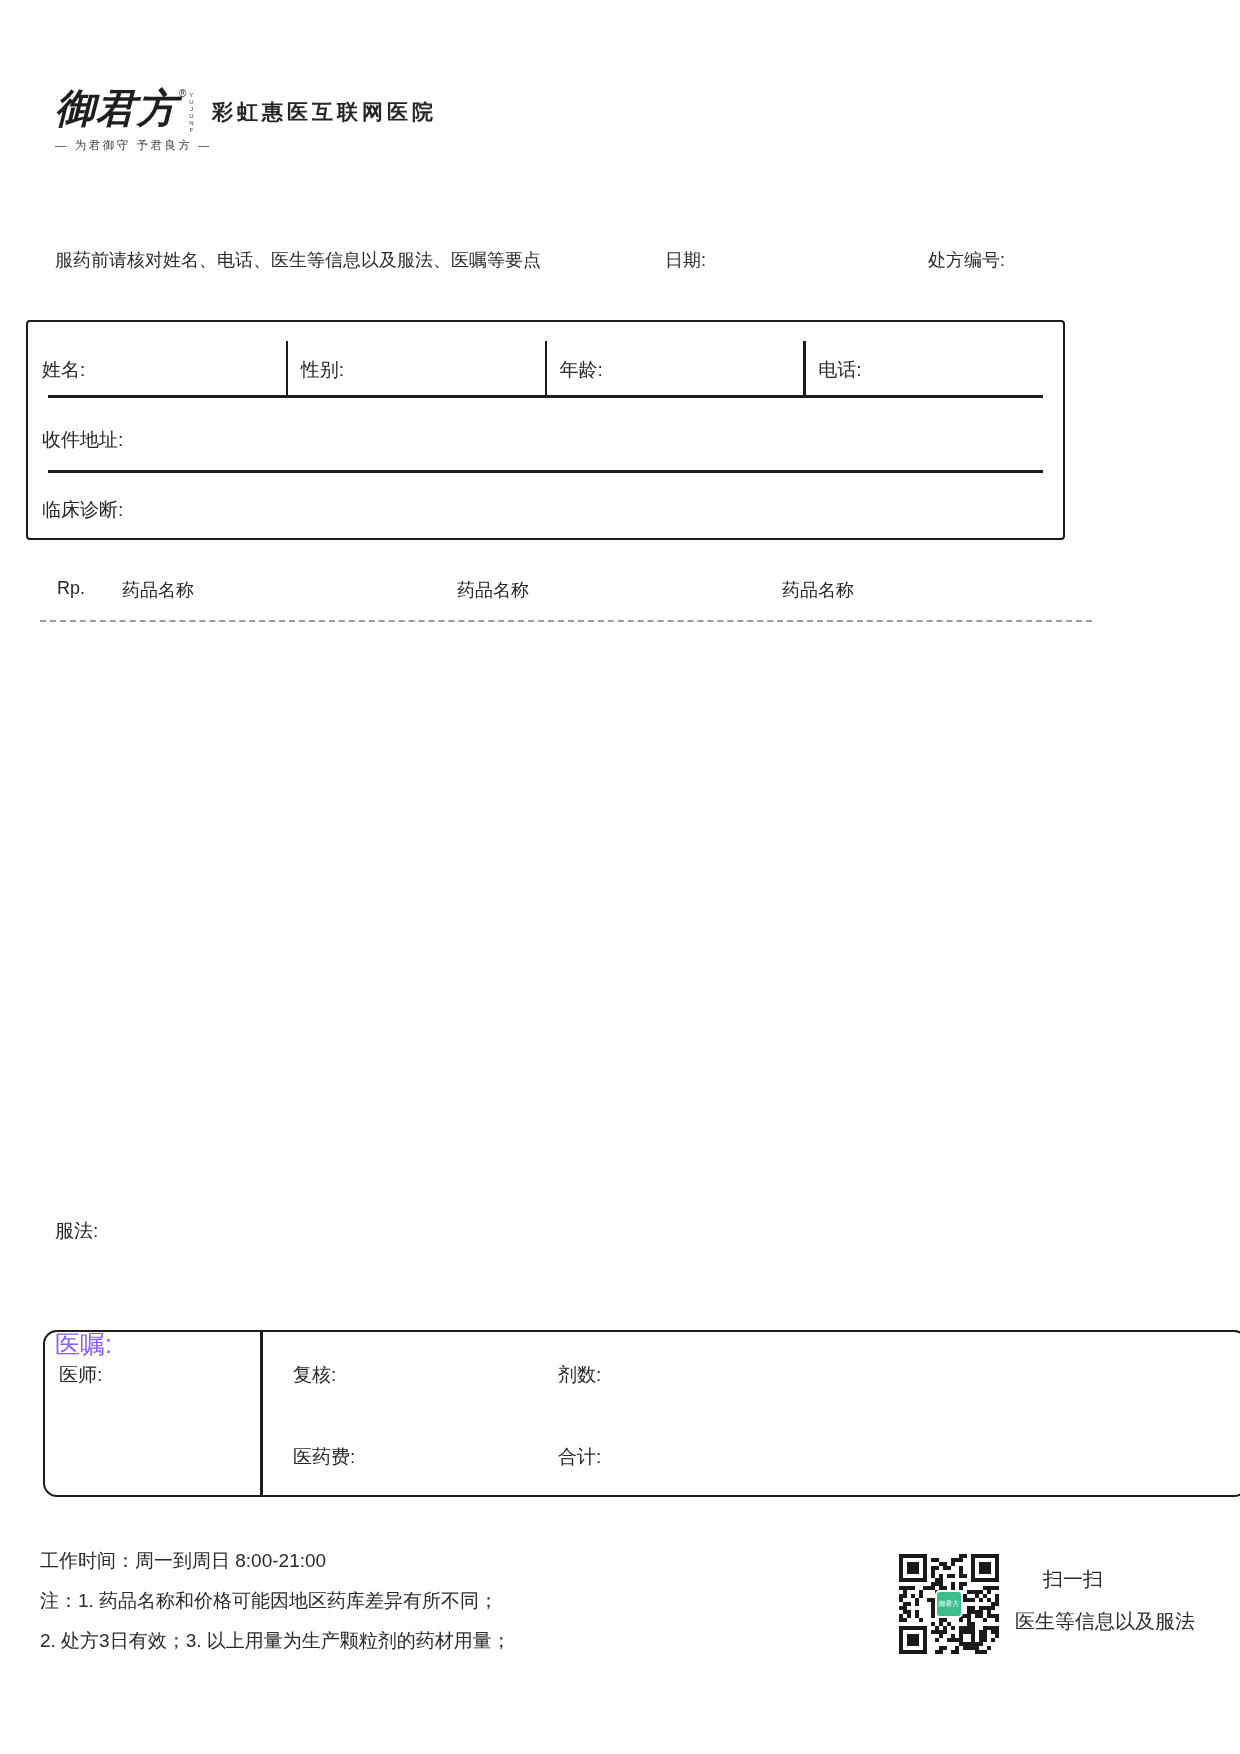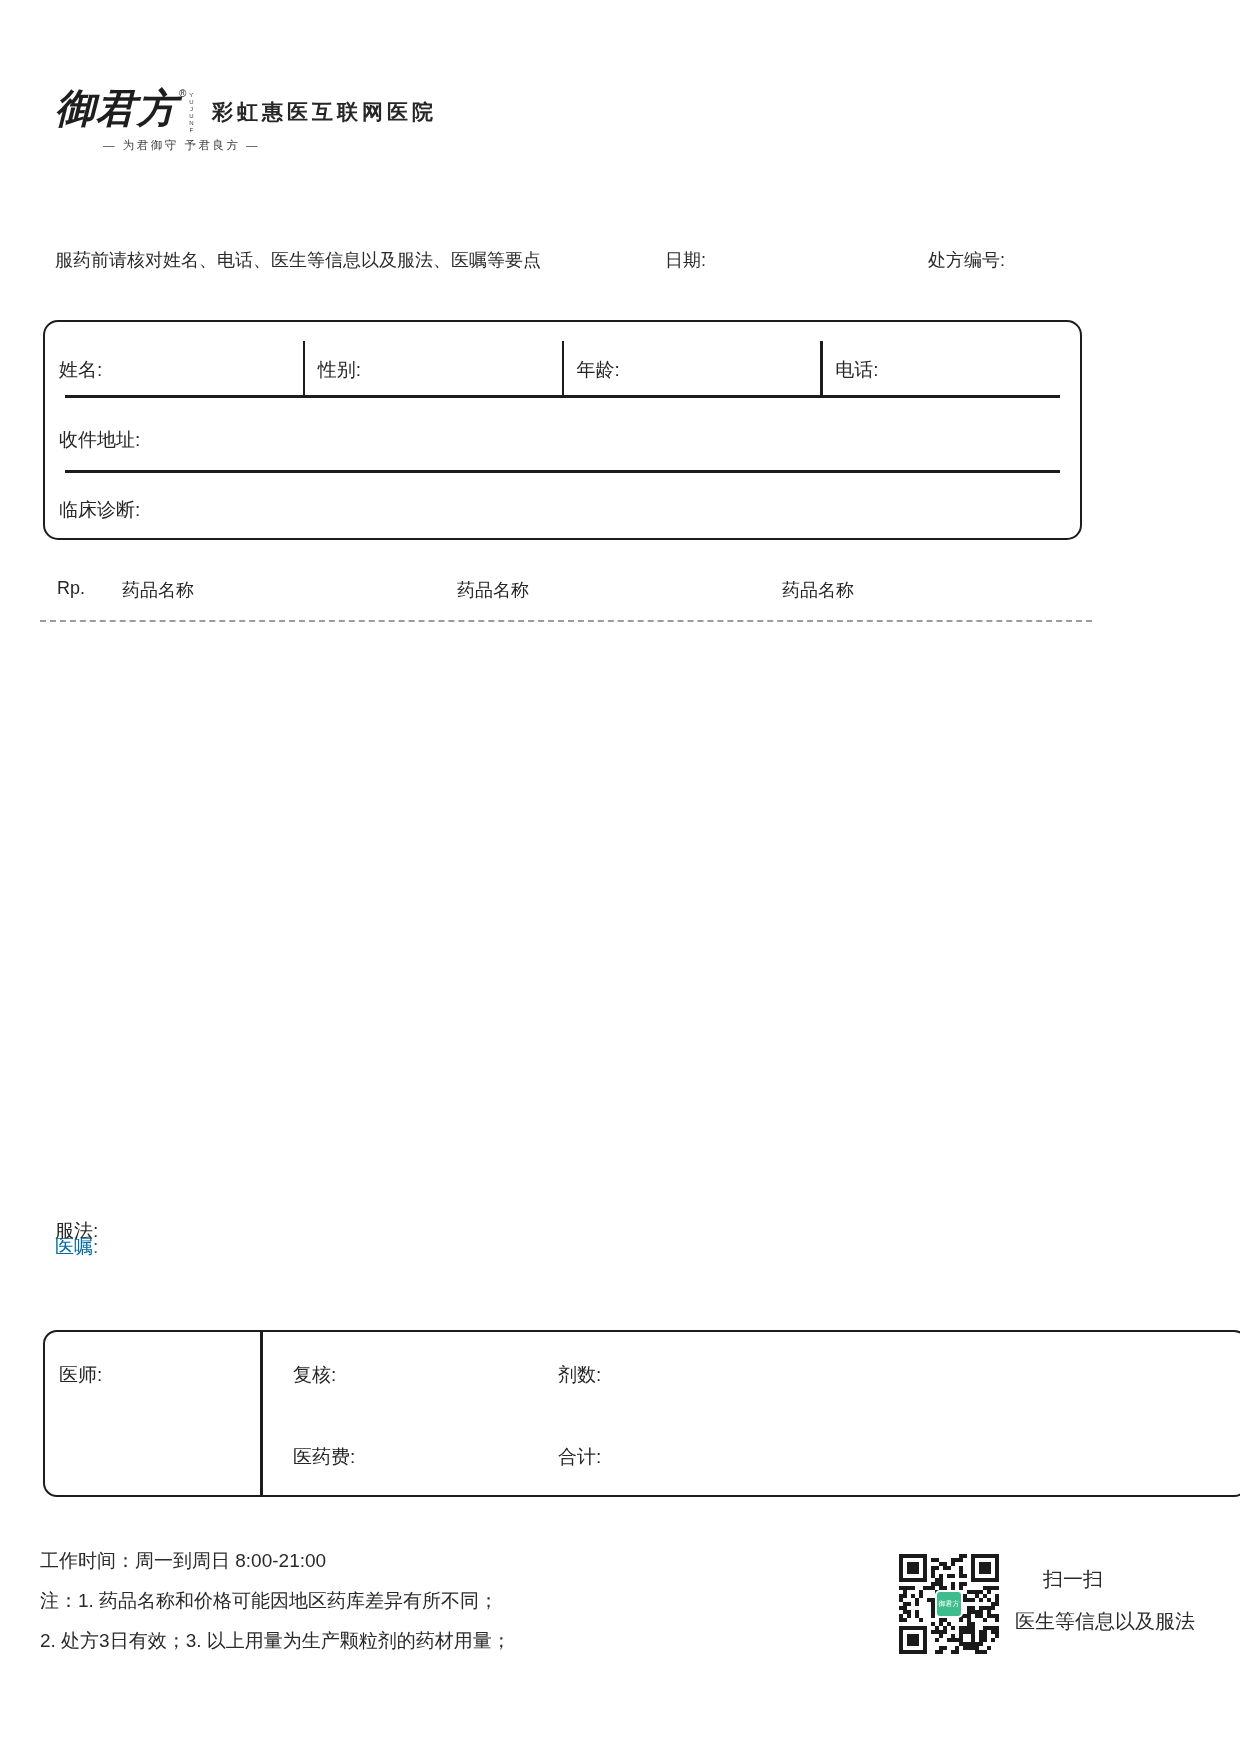--- a/index.html
+++ b/index.html
@@ -19,34 +19,34 @@
     font-weight:bold;font-style:italic;
     font-size:40px;line-height:1.1;color:#1e1e1e;letter-spacing:1px;
   }
   .reg-mark{font-size:10px;color:#1e1e1e;margin-left:1px;margin-top:2px;}
   .vertical-brand{
     writing-mode:vertical-rl;text-orientation:upright;
     font-size:6px;letter-spacing:1px;color:#3a3a3a;margin-left:2px;margin-top:6px;
     height:40px;overflow:hidden;
   }
   .logo-tagline{
-    margin-top:6px;font-size:11.5px;letter-spacing:2.5px;color:#3c3c3c;white-space:nowrap;margin-left:48px;
+    margin-top:6px;font-size:11.5px;letter-spacing:2.5px;color:#3c3c3c;white-space:nowrap;
   }
   .hospital-title{
     position:absolute;left:212px;top:98px;
     font-size:21px;font-weight:bold;letter-spacing:4px;color:#262626;
   }
   
   .notice-text{position:absolute;left:55px;top:248px;font-size:18px;color:#2a2a2a;}
   .date-label{position:absolute;left:665px;top:248px;font-size:18px;color:#2a2a2a;}
   .rx-number-label{position:absolute;left:928px;top:248px;font-size:18px;color:#2a2a2a;}
   
   .patient-box{
-    position:absolute;left:43px;top:320px;width:1039px;height:220px;
-    border:2.5px solid #1c1c1c;border-radius:15px;box-sizing:border-box;
+    position:absolute;left:26px;top:320px;width:1039px;height:220px;
+    border:2.5px solid #1c1c1c;border-radius:4px;box-sizing:border-box;
   }
   .pf-row{position:absolute;left:0;top:0;width:100%;height:75px;display:flex;}
   .pf-cell{flex:1 1 25%;position:relative;box-sizing:border-box;}
   .pf-cell .vdiv{
     position:absolute;left:-1px;bottom:0;width:2.5px;height:56px;background:#1c1c1c;
   }
   .pf-label{position:absolute;left:14px;bottom:14px;font-size:19px;color:#262626;}
   .hline{position:absolute;left:20px;right:20px;height:2.5px;background:#1c1c1c;}
   .hline.l1{top:73px;}
   .hline.l2{top:148px;}
@@ -57,21 +57,21 @@
   .drug-col{position:absolute;top:578px;font-size:18px;color:#262626;}
   .drug-col.c1{left:122px;}
   .drug-col.c2{left:457px;}
   .drug-col.c3{left:782px;}
   .dashed-sep{
     position:absolute;left:40px;top:620px;width:1052px;height:0;
     border-top:2px dashed #9c9c9c;
   }
   
   .usage-label{position:absolute;left:55px;top:1218px;font-size:19px;color:#262626;}
-  .advice-label{position:absolute;left:55px;top:1234px;font-size:19px;color:#0369a1;}
+  .advice-label{position:absolute;left:55px;top:1328px;font-size:25px;color:#8b5cf6;}
   
   .sign-box{
     position:absolute;left:43px;top:1330px;width:1205px;height:167px;
     border:2.5px solid #1c1c1c;border-radius:14px;box-sizing:border-box;
   }
   .sign-divider{position:absolute;left:215px;top:0;bottom:0;width:2.5px;background:#1c1c1c;}
   .doctor-label{position:absolute;left:14px;top:30px;font-size:19px;color:#262626;}
   .review-label{position:absolute;left:248px;top:30px;font-size:19px;color:#262626;}
   .dose-label{position:absolute;left:513px;top:30px;font-size:19px;color:#262626;}
   .fee-label{position:absolute;left:248px;top:112px;font-size:19px;color:#262626;}

